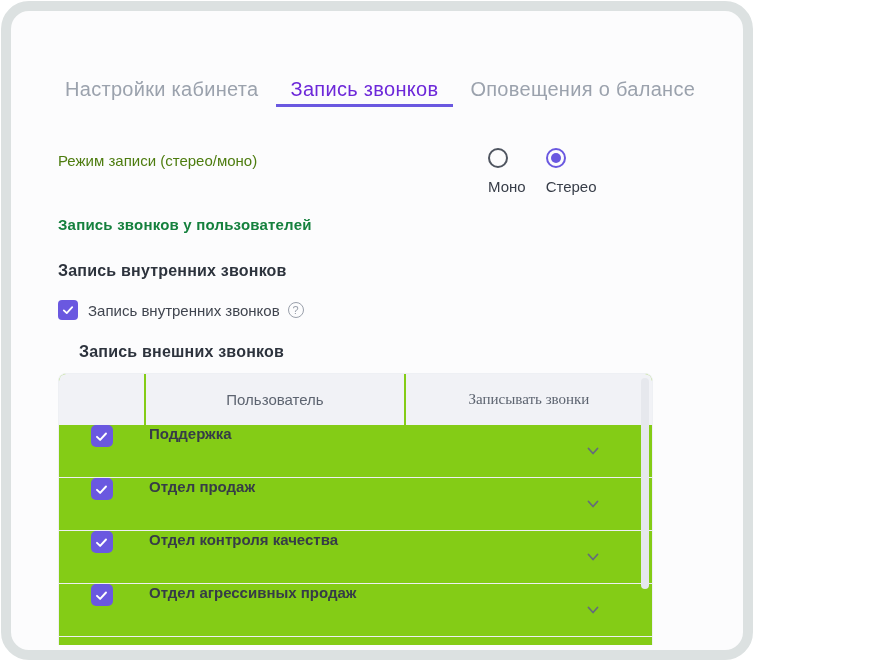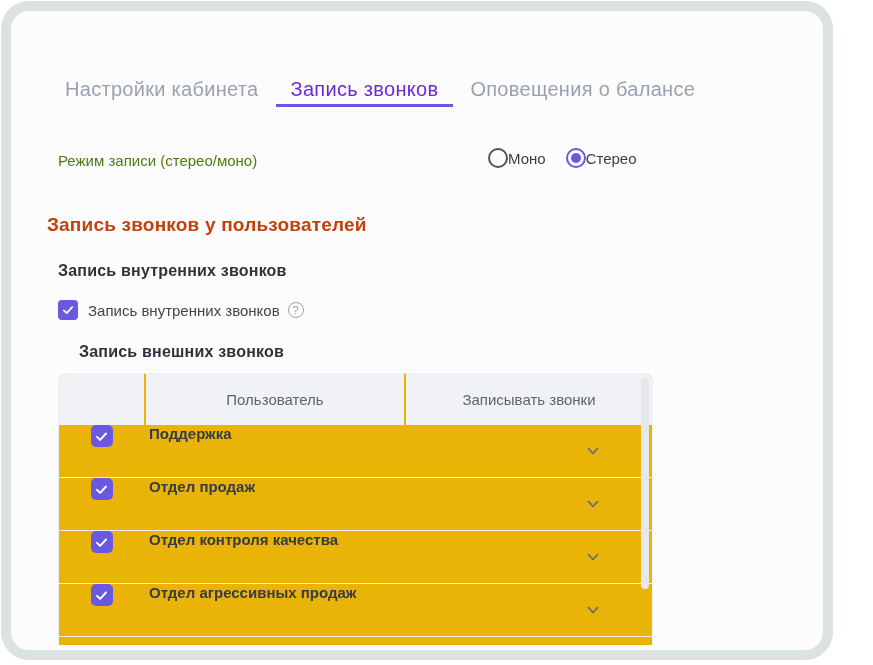--- a/index.html
+++ b/index.html
@@ -1,68 +1,68 @@
 <!DOCTYPE html>
 <html style="--accent: #6a58e0;"><head>
 <meta charset="utf-8">
 <style>
   * { margin:0; padding:0; box-sizing:border-box; }
   html,body { width:873px; height:665px; background:#ffffff; overflow:hidden;
     font-family:"Liberation Sans", sans-serif; }
 
-  .card { position:absolute; left:1px; top:1px; width:832px; height:659px;
+  .card { position:absolute; left:1px; top:1px; width:752px; height:659px;
     border:10px solid #dce1e1; border-radius:28px; background:#fcfcfd; }
   .content { position:absolute; inset:0; }
 
   
   .tabs { position:absolute; left:54px; top:66px; display:flex; gap:17px; align-items:flex-start; }
   .tab { font-size:20px; line-height:24px; letter-spacing:0.3px; color:#9ba2ad;
     padding-bottom:6px; cursor:pointer; white-space:nowrap; }
   .tab.active { color:#6d28d9; padding:0 15px 3px 15px; border-bottom:3px solid var(--accent,#6a58e0); }
 
   
   .mode-label { position:absolute; left:47px; top:141px; font-size:15px; line-height:18px; color:#4d7c0f; }
   .radio-group { position:absolute; left:477px; top:137px; display:flex; gap:20px; align-items:center; }
-  .radio-option { display:flex; align-items:center; cursor:pointer; }
+  .radio-option { display:flex; align-items:flex-start; gap:10px; cursor:pointer;flex-direction:column; }
   .radio-circle { width:20px; height:20px; border-radius:50%; border:2px solid #4f5560;
     position:relative; background:#fcfcfd; }
   .radio-option.selected .radio-circle { border-color:var(--accent,#6a58e0); }
   .radio-option.selected .radio-circle::after { content:""; position:absolute; left:50%; top:50%;
     width:10px; height:10px; border-radius:50%; background:var(--accent,#6a58e0);
     transform:translate(-50%,-50%); }
   .radio-label { font-size:15px; color:#373d48; }
 
   
-  .h1 { position:absolute; left:36px; top:202px; font-size:19px; line-height:24px;
-    font-weight:700; color:#c2410c; letter-spacing:0.2px; }
+  .h1 { position:absolute; left:47px; top:202px; font-size:15px; line-height:24px;
+    font-weight:700; color:#15803d; letter-spacing:0.2px; }
   .h2 { position:absolute; left:47px; font-size:16px; line-height:20px; font-weight:700;
     color:#2d333d; letter-spacing:0.2px; }
   .h2.internal { top:250px; }
   .h2.external { top:331px;margin-left:21px; }
 
   
   .checkbox-row { position:absolute; left:47px; top:289px; display:flex; align-items:center; gap:10px; }
   .checkbox { width:20px; height:20px; border-radius:4px; background:var(--accent,#6a58e0);
     display:flex; align-items:center; justify-content:center; cursor:pointer; flex:0 0 auto; }
   .checkbox svg { width:14px; height:14px; }
   .checkbox-label { font-size:15px; color:#40454f; }
   .help-icon { width:16px; height:16px; border-radius:50%; border:1.4px solid #9aa0ab;
     color:#9aa0ab; font-size:11px; line-height:13px; display:flex; align-items:center;
     justify-content:center; cursor:pointer; margin-left:-2px; }
 
   
   .table { position:absolute; left:47px; top:362px; width:595px; height:272px;
     border:1px solid #eef0f4; border-bottom:none; border-radius:8px 8px 0 0;
-    background:#eab308; overflow:hidden; }
+    background:#84cc16; overflow:hidden; }
   .thead { display:flex; gap:2px; height:51px; }
   .th { background:#f1f2f6; display:flex; align-items:center; justify-content:center;
     font-size:15px; color:#5d6470; }
   .th.c1 { width:85px; }
   .th.c2 { width:258px; }
-  .th.c3 { flex:1; }
+  .th.c3 { flex:1;font-family:Liberation Serif, serif; }
   .trow { position:relative; display:flex; align-items:flex-start; height:53px;
     border-bottom:1px solid #edeff2; }
   .td-check { width:85px; display:flex; align-items:center; justify-content:center; }
   .row-checkbox { width:22px; height:22px; border-radius:5px; background:var(--accent,#6a58e0);
     display:flex; align-items:center; justify-content:center; cursor:pointer; }
   .row-checkbox svg { width:15px; height:15px; }
   .td-user { width:258px; padding-left:5px; font-size:15px; font-weight:700; color:#363c47; }
   .chevron { position:absolute; right:50px; top:50%; transform:translateY(-50%);
     width:18px; height:18px; cursor:pointer; display:flex; align-items:center; justify-content:center; }
   .scrollbar-thumb { position:absolute; right:3px; top:4px; width:8px; height:211px;

